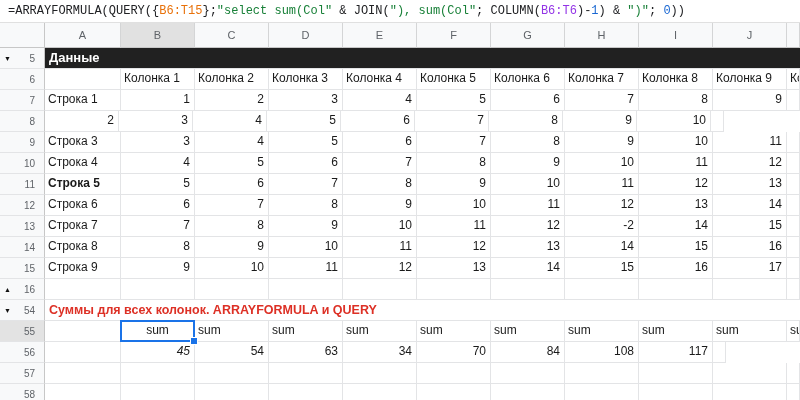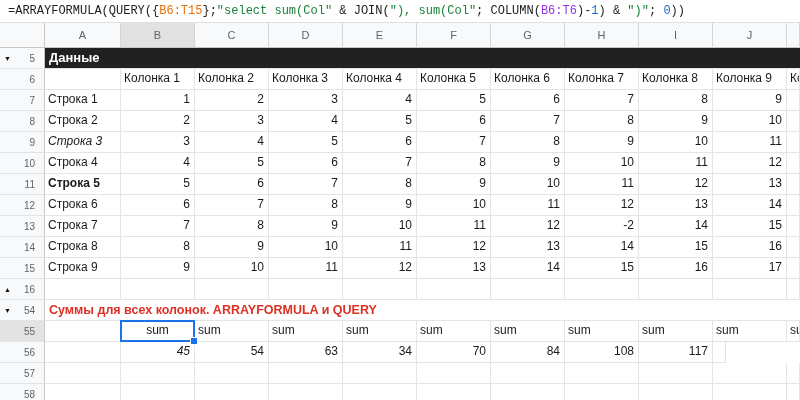--- a/index.html
+++ b/index.html
@@ -132,37 +132,36 @@
         <div class="cell num" style="width: 74px;">6</div>
         <div class="cell num" style="width: 74px;">7</div>
         <div class="cell num" style="width: 74px;">8</div>
         <div class="cell num" style="width: 74px;">9</div>
         <div class="cell" style="width: 13px;"></div>
       </div>
       <div class="row">
         <div class="gutter">
           <span class="rnum">8</span>
         </div>
-        <div class="cell" style="width: 76px;">Строка 2</div>
         <div class="cell num" style="width: 74px;">2</div>
         <div class="cell num" style="width: 74px;">3</div>
         <div class="cell num" style="width: 74px;">4</div>
         <div class="cell num" style="width: 74px;">5</div>
         <div class="cell num" style="width: 74px;">6</div>
         <div class="cell num" style="width: 74px;">7</div>
         <div class="cell num" style="width: 74px;">8</div>
         <div class="cell num" style="width: 74px;">9</div>
         <div class="cell num" style="width: 74px;">10</div>
         <div class="cell" style="width: 13px;"></div>
       </div>
       <div class="row">
         <div class="gutter">
           <span class="rnum">9</span>
         </div>
-        <div class="cell" style="width: 76px; font-style: italic;">Строка 3</div>
+        <div class="cell" style="width: 76px;">Строка 3</div>
         <div class="cell num" style="width: 74px;">3</div>
         <div class="cell num" style="width: 74px;">4</div>
         <div class="cell num" style="width: 74px;">5</div>
         <div class="cell num" style="width: 74px;">6</div>
         <div class="cell num" style="width: 74px;">7</div>
         <div class="cell num" style="width: 74px;">8</div>
         <div class="cell num" style="width: 74px;">9</div>
         <div class="cell num" style="width: 74px;">10</div>
         <div class="cell num" style="width: 74px;">11</div>
         <div class="cell" style="width: 13px;"></div>

